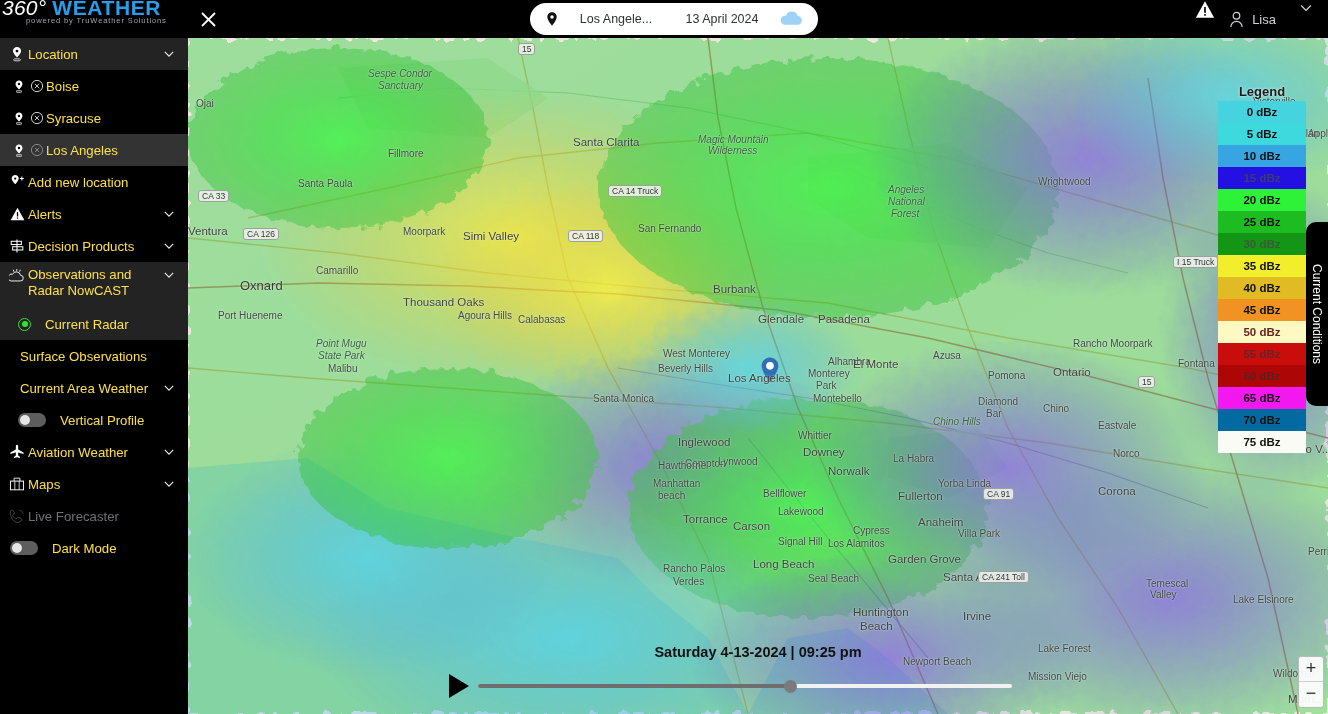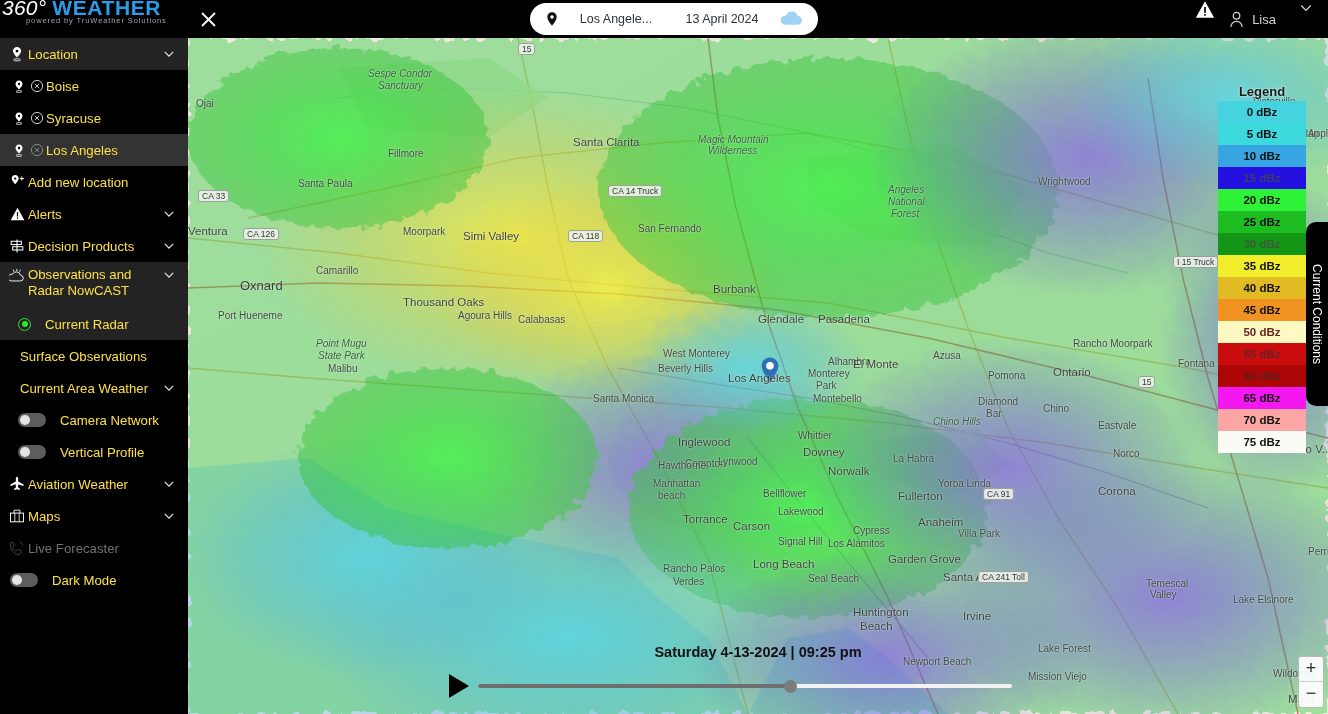--- a/index.html
+++ b/index.html
@@ -372,26 +372,20 @@
 
     <div class="srow plain-item">
       <span class="lbl">Current Area Weather</span>
       <span class="chev">
         <svg width="14" height="14" viewBox="0 0 20 20">
           <path d="M4 7l6 6 6-6" fill="none" stroke="#e8eaec" stroke-width="1.7"></path>
         </svg>
       </span>
     </div>
 
-    <div class="srow sub-item">
-      <span class="toggle">
-          <i></i>
-        </span>
-      <span class="lbl">Camera Network</span>
-    </div>
 
     <div class="srow sub-item">
       <span class="toggle">
           <i></i>
         </span>
       <span class="lbl">Vertical Profile</span>
     </div>
 
     <div class="srow">
       <span class="ico">
@@ -657,21 +651,21 @@
           <div class="legend-row" style="background: rgb(46, 242, 56); color: rgb(17, 17, 17);">20 dBz</div>
           <div class="legend-row" style="background: rgb(29, 189, 34); color: rgb(17, 17, 17);">25 dBz</div>
           <div class="legend-row" style="background: rgb(19, 150, 21); color: rgb(58, 90, 58);">30 dBz</div>
           <div class="legend-row" style="background: rgb(242, 238, 44); color: rgb(17, 17, 17);">35 dBz</div>
           <div class="legend-row" style="background: rgb(224, 187, 36); color: rgb(17, 17, 17);">40 dBz</div>
           <div class="legend-row" style="background: rgb(240, 147, 34); color: rgb(17, 17, 17);">45 dBz</div>
           <div class="legend-row" style="background: #fef9c3; color: rgb(107, 34, 34);">50 dBz</div>
           <div class="legend-row" style="background: rgb(201, 12, 12); color: rgb(107, 34, 34);">55 dBz</div>
           <div class="legend-row" style="background: rgb(173, 6, 6); color: rgb(94, 31, 31);">60 dBz</div>
           <div class="legend-row" style="background: rgb(243, 24, 239); color: rgb(17, 17, 17);">65 dBz</div>
-          <div class="legend-row" style="background: #fca5a5; color: rgb(17, 17, 17);">70 dBz</div>
+          <div class="legend-row" style="background: #0369a1; color: rgb(17, 17, 17);">70 dBz</div>
           <div class="legend-row" style="background: rgb(251, 251, 246); color: rgb(17, 17, 17);">75 dBz</div>
         </div>
     </div>
 
     <div class="cc-tab">
       <span>Current Conditions</span>
     </div>
 
     <div class="timeline">
       <div class="ts-text">Saturday 4-13-2024 | 09:25 pm</div>

